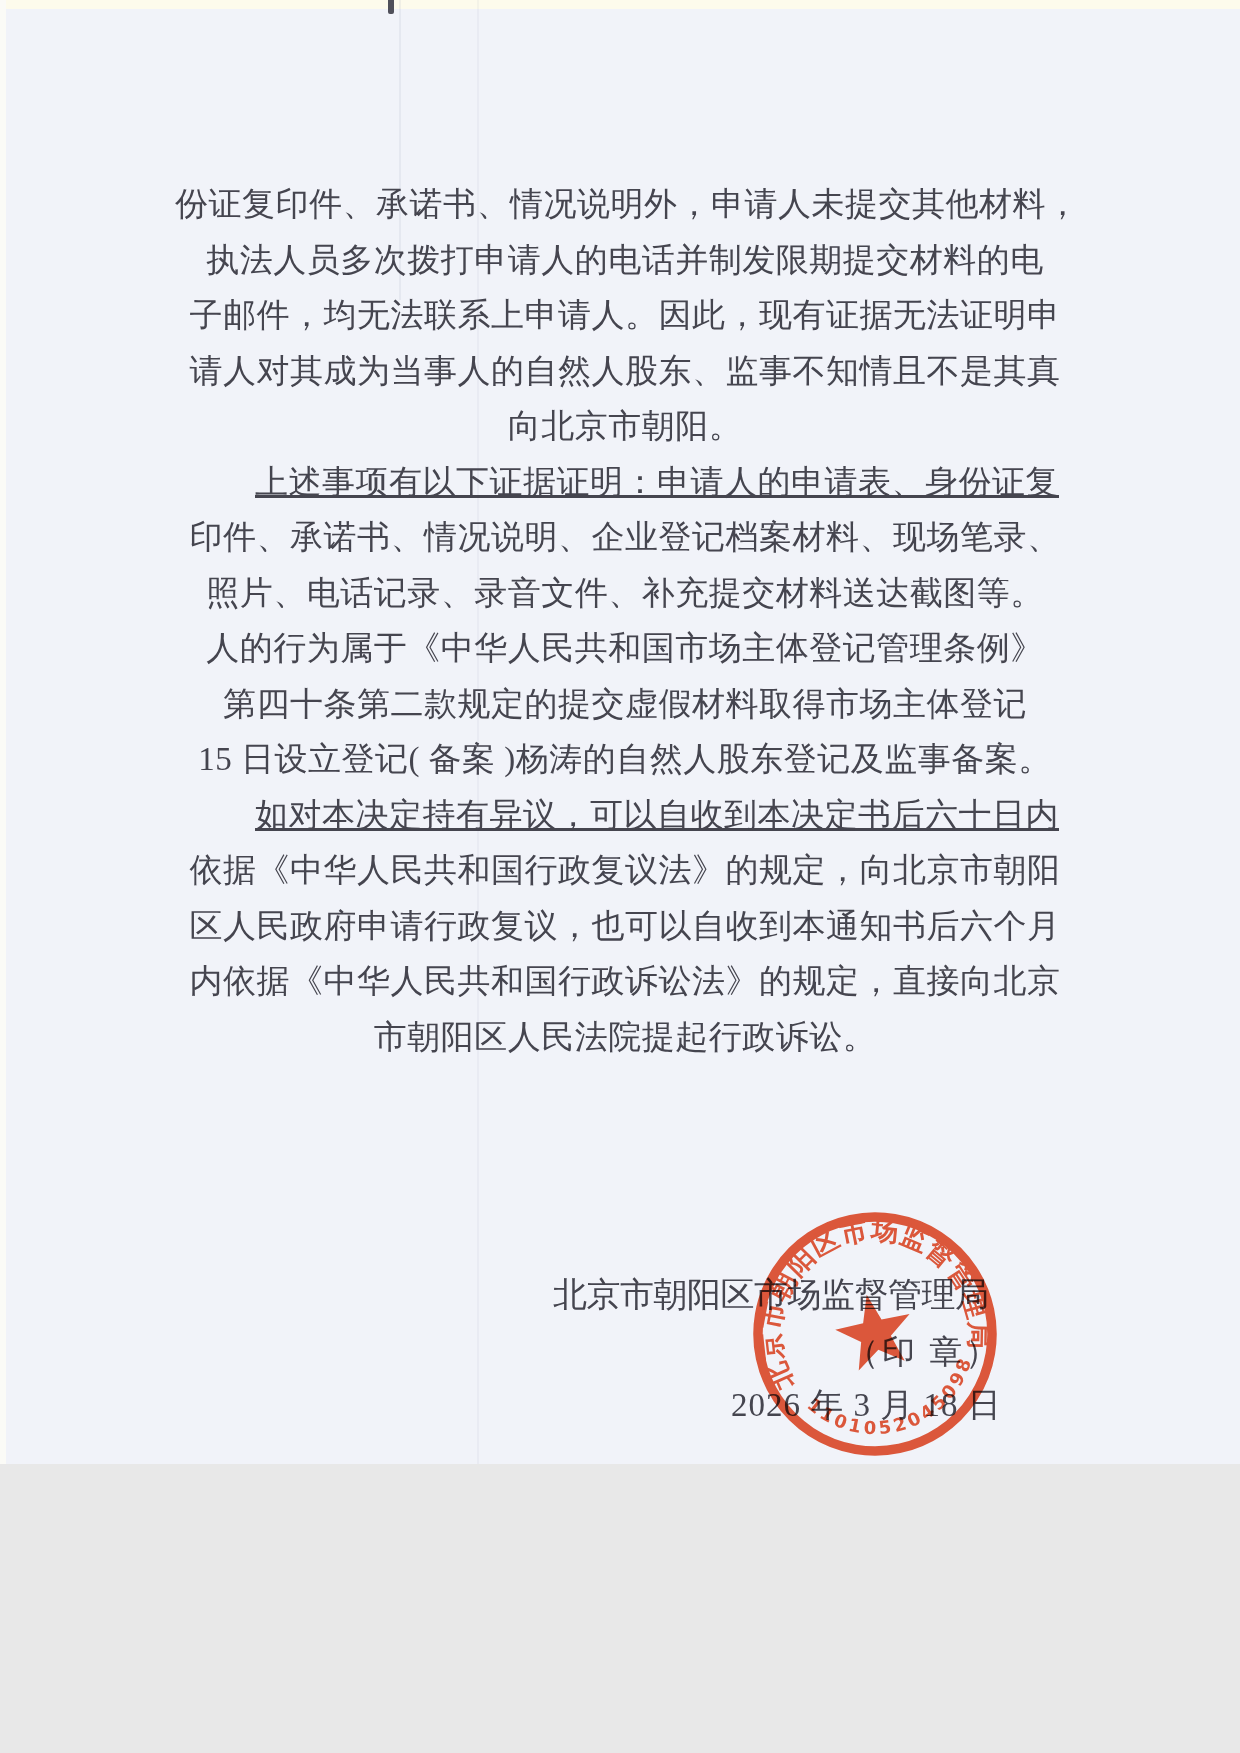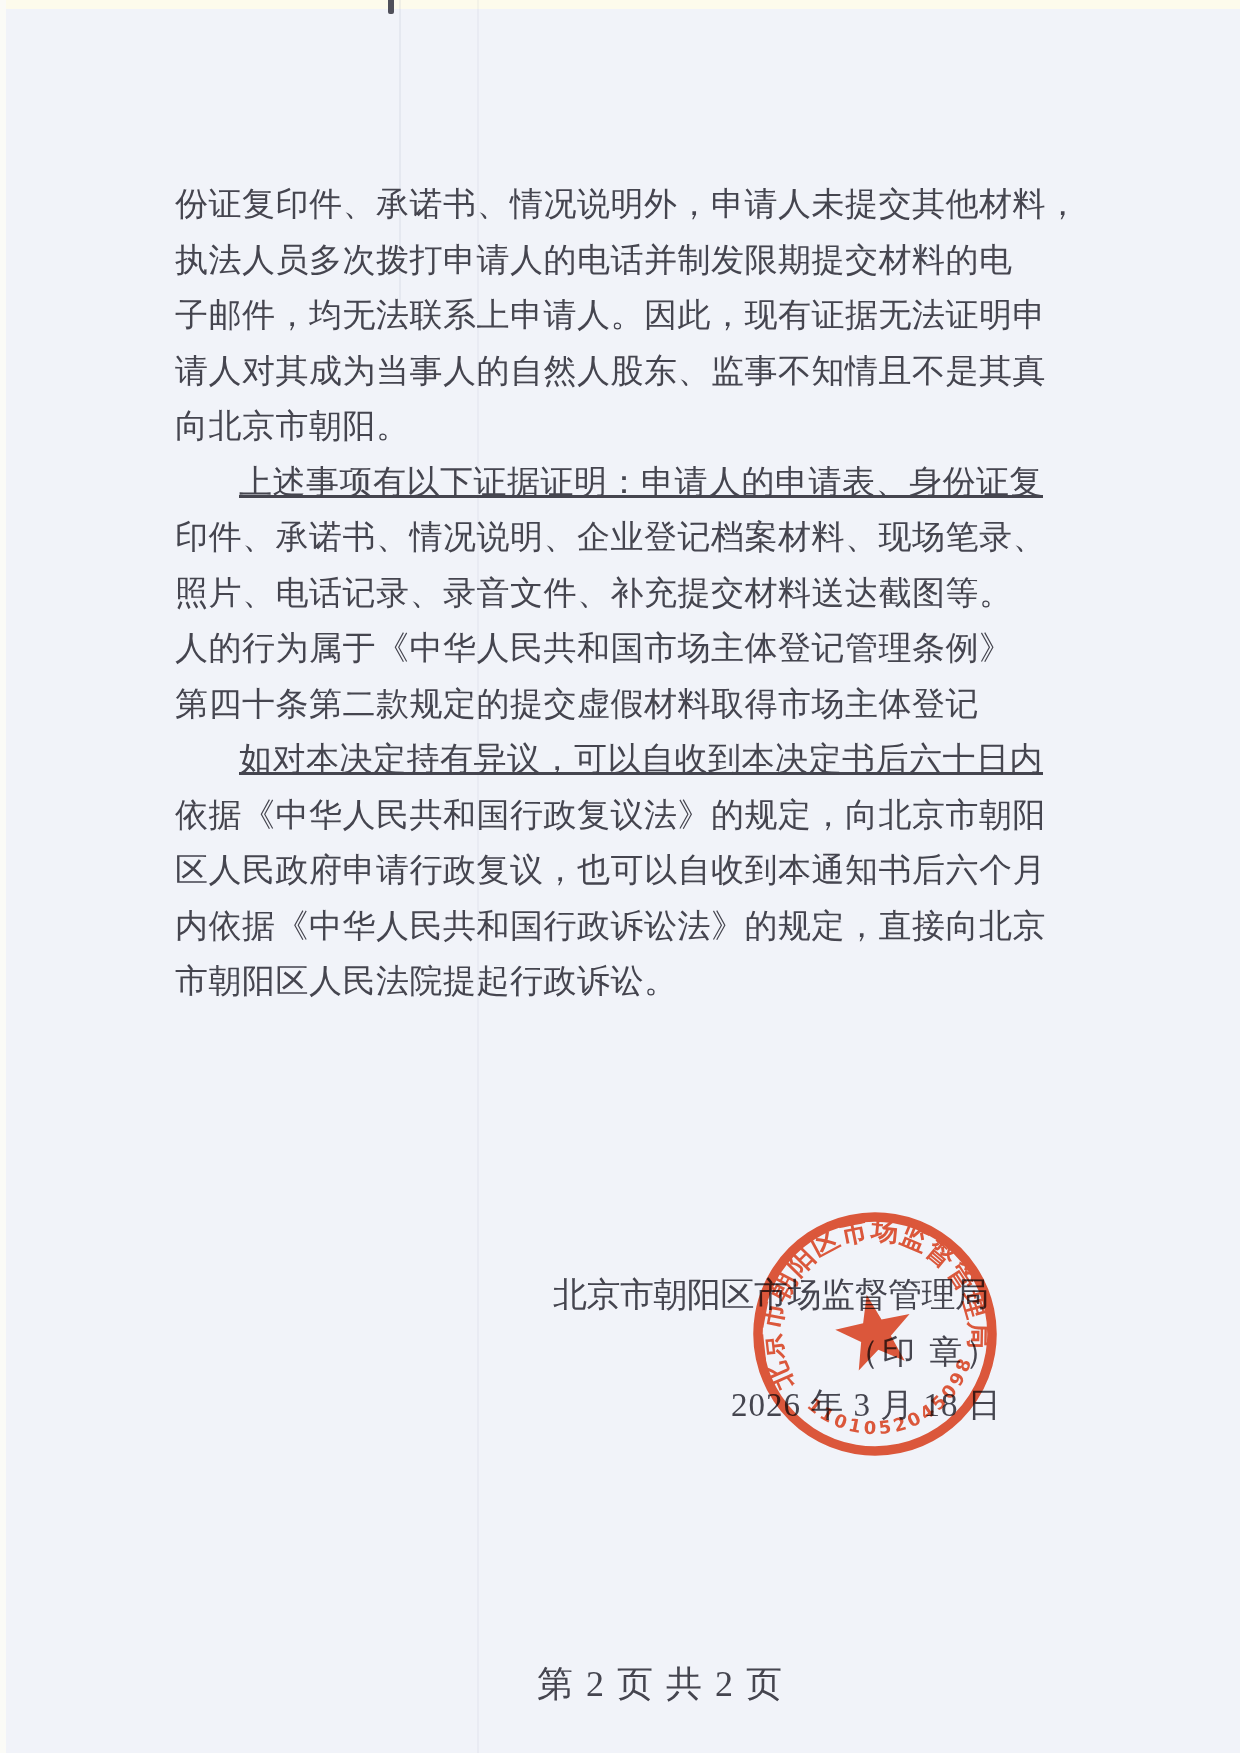--- a/index.html
+++ b/index.html
@@ -3,23 +3,24 @@
 <meta charset="utf-8">
 <style>
   html,body{margin:0;padding:0;}
   body{
     width:1240px;height:1753px;
     font-family:"Liberation Serif","DejaVu Serif",serif;
     background:#e8e8e8;
   }
   .page{
     position:relative;
-    width:1240px;height:1753px;
+    width:1240px;height:1464px;
     background:var(--paper);
     overflow:hidden;
+    text-align:center;
   }
   
   .scan-strip-top{
     position:absolute;left:0;top:0;width:1240px;height:9px;
     background:var(--edge-cream);
   }
   .scan-strip-left{
     position:absolute;left:0;top:0;width:6px;height:1753px;
     background:#fbfbf7;
   }
@@ -105,20 +106,21 @@
     <div class="bodyline">份证复印件、承诺书、情况说明外，申请人未提交其他材料，</div>
     <div class="bodyline">执法人员多次拨打申请人的电话并制发限期提交材料的电</div>
     <div class="bodyline">子邮件，均无法联系上申请人。因此，现有证据无法证明申</div>
     <div class="bodyline">请人对其成为当事人的自然人股东、监事不知情且不是其真</div>
     <div class="bodyline">向北京市朝阳。</div>
     <div class="bodyline indent">上述事项有以下证据证明：申请人的申请表、身份证复</div>
     <div class="bodyline">印件、承诺书、情况说明、企业登记档案材料、现场笔录、</div>
     <div class="bodyline">照片、电话记录、录音文件、补充提交材料送达截图等。</div>
     <div class="bodyline">人的行为属于《中华人民共和国市场主体登记管理条例》</div>
     <div class="bodyline">第四十条第二款规定的提交虚假材料取得市场主体登记</div>
+    <div class="bodyline">15 日设立登记( 备案 )杨涛的自然人股东登记及监事备案。</div>
     <div class="bodyline indent">如对本决定持有异议，可以自收到本决定书后六十日内</div>
     <div class="bodyline">依据《中华人民共和国行政复议法》的规定，向北京市朝阳</div>
     <div class="bodyline">区人民政府申请行政复议，也可以自收到本通知书后六个月</div>
     <div class="bodyline">内依据《中华人民共和国行政诉讼法》的规定，直接向北京</div>
     <div class="bodyline">市朝阳区人民法院提起行政诉讼。</div>
   </div>
 
   <div class="sig-agency">北京市朝阳区市场监督管理局</div>
   <div class="sig-sealnote">（印 章）</div>
   <div class="sig-date">2026 年 3 月 18 日</div>

